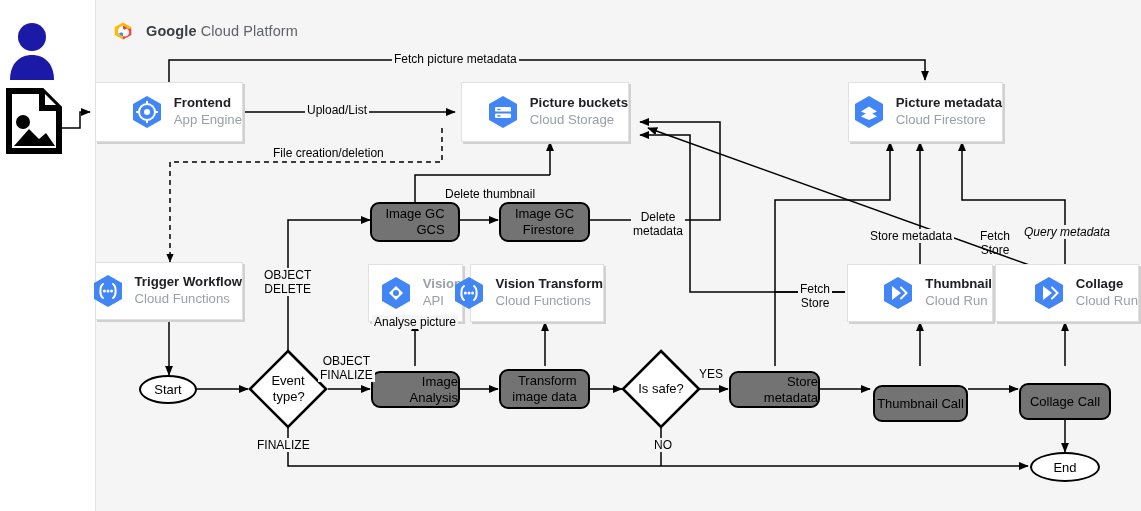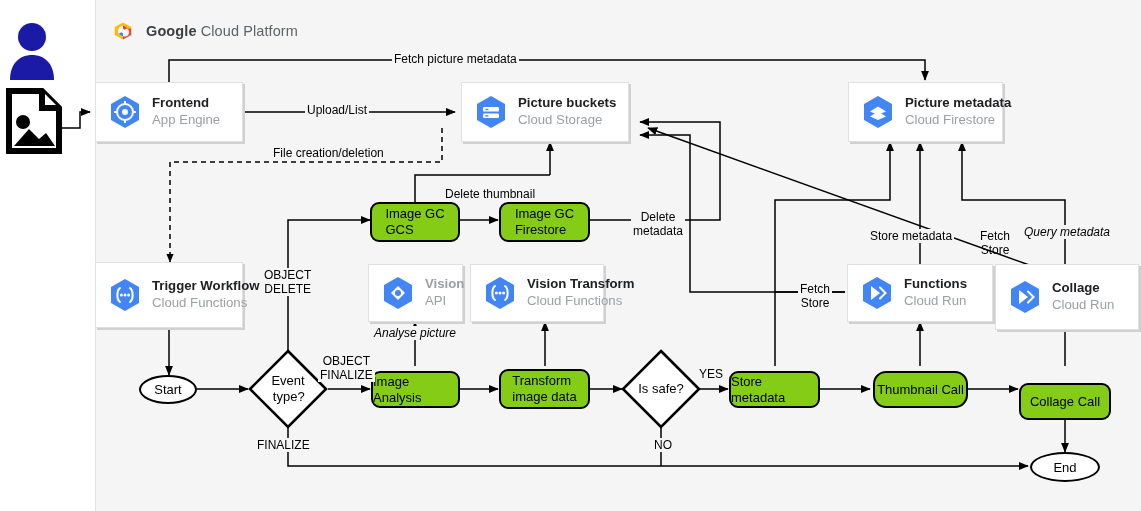--- a/index.html
+++ b/index.html
@@ -14,34 +14,34 @@
   .gcp-logo{width:22px;height:22px;}
   .gcp-title{font-size:14.5px;color:#5f6368;letter-spacing:.1px;white-space:nowrap;}
   .gcp-title b{color:#3c4043;font-weight:bold;}
 
   
   #wires{position:absolute;left:0;top:0;width:1141px;height:511px;pointer-events:none;}
 
   
   .card{position:absolute;background:#ffffff;border:1px solid #e0e0e0;
         box-shadow:2px 2px 0 0 #d0d0d0;display:flex;align-items:center;
-        box-sizing:border-box;padding-left:11px;}
+        box-sizing:border-box;padding-left:11px;justify-content:flex-end;}
   .card.stack::before{content:"";position:absolute;left:6px;top:6px;width:100%;height:100%;
         background:#ffffff;border:1px solid #e0e0e0;box-shadow:2px 2px 0 0 #d0d0d0;z-index:-1;}
   .card.stack::after{content:"";position:absolute;left:12px;top:12px;width:100%;height:100%;
         background:#ffffff;border:1px solid #e0e0e0;box-shadow:2px 2px 0 0 #d0d0d0;z-index:-2;}
   .card .ic{width:36px;height:36px;flex:0 0 36px;margin-right:9px;}
   .card .txt{display:flex;flex-direction:column;justify-content:center;line-height:1.26;}
   .card .t1{font-size:13.2px;color:#202124;font-weight:bold;white-space:nowrap;}
   .card .t2{font-size:13.2px;color:#9aa0a6;white-space:nowrap;}
   .card.muted .t1{color:#9aa0a6;font-weight:bold;}
 
   
-  .proc{position:absolute;background:#84cc16;border:2.3px solid #000;border-radius:9px;
-        display:flex;align-items:center;justify-content:center;text-align:left;
+  .proc{position:absolute;background:#737373;border:2.3px solid #000;border-radius:9px;
+        display:flex;align-items:center;justify-content:center;text-align:right;
         font-size:13px;color:#000;line-height:1.22;box-sizing:border-box;}
   .term{position:absolute;background:#ffffff;border:2.3px solid #000;border-radius:50%;
         display:flex;align-items:center;justify-content:center;
         font-size:13px;color:#000;box-sizing:border-box;}
   .dia{position:absolute;}
   .dia .dlbl{position:absolute;left:0;top:0;width:100%;height:100%;
         display:flex;align-items:center;justify-content:center;text-align:center;
         font-size:13px;color:#000;line-height:1.22;}
 
   
@@ -194,21 +194,21 @@
       <path d="M18 2 L32 10 L32 26 L18 34 L4 26 L4 10 Z" fill="#4285f4"></path>
       <path d="M10 17.5 L18 12.5 L26 17.5 L18 21 Z" fill="#fff"></path>
       <path d="M10 22.5 L18 17.5 L26 22.5 L18 26 Z" fill="#fff"></path>
     </svg>
     <div class="txt">
       <div class="t1">Picture metadata</div>
       <div class="t2">Cloud Firestore</div>
     </div>
   </div>
 
-  <div class="card stack" style="left:95px;top:262px;width:148px;height:66px;">
+  <div class="card stack" style="left:95px;top:262px;width:148px;height:58px;">
     <svg class="ic" viewBox="0 0 36 36">
       <path d="M18 2 L32 10 L32 26 L18 34 L4 26 L4 10 Z" fill="#4285f4"></path>
       <path d="M13 11 C9.5 13.5 9.5 22.5 13 25" fill="none" stroke="#fff" stroke-width="2.1" stroke-linecap="round"></path>
       <path d="M23 11 C26.5 13.5 26.5 22.5 23 25" fill="none" stroke="#fff" stroke-width="2.1" stroke-linecap="round"></path>
       <circle cx="14.4" cy="18" r="1.5" fill="#fff"></circle>
       <circle cx="18" cy="18" r="1.5" fill="#fff"></circle>
       <circle cx="21.6" cy="18" r="1.5" fill="#fff"></circle>
     </svg>
     <div class="txt">
       <div class="t1">Trigger Workflow</div>
@@ -243,26 +243,26 @@
     </div>
   </div>
 
   <div class="card" style="left:847px;top:264px;width:146px;height:58px;">
     <svg class="ic" viewBox="0 0 36 36">
       <path d="M18 2 L32 10 L32 26 L18 34 L4 26 L4 10 Z" fill="#4285f4"></path>
       <path d="M12 11 L21 18 L12 25 Z" fill="#fff"></path>
       <path d="M21 12.5 L26.5 18 L21 23.5" fill="none" stroke="#fff" stroke-width="2" stroke-linecap="round"></path>
     </svg>
     <div class="txt">
-      <div class="t1">Functions</div>
+      <div class="t1">Thumbnail</div>
       <div class="t2">Cloud Run</div>
     </div>
   </div>
 
-  <div class="card" style="left:995px;top:264px;width:144px;height:66px;">
+  <div class="card" style="left:995px;top:264px;width:144px;height:58px;">
     <svg class="ic" viewBox="0 0 36 36">
       <path d="M18 2 L32 10 L32 26 L18 34 L4 26 L4 10 Z" fill="#4285f4"></path>
       <path d="M12 11 L21 18 L12 25 Z" fill="#fff"></path>
       <path d="M21 12.5 L26.5 18 L21 23.5" fill="none" stroke="#fff" stroke-width="2" stroke-linecap="round"></path>
     </svg>
     <div class="txt">
       <div class="t1">Collage</div>
       <div class="t2">Cloud Run</div>
     </div>
   </div>
@@ -287,37 +287,37 @@
 image data</div>
 
   <div class="dia" style="left:621px;top:349px;width:80px;height:80px;text-decoration:underline;">
     <svg viewBox="0 0 80 80" width="80" height="80">
       <path d="M40 2 L78 40 L40 78 L2 40 Z" fill="#fff" stroke="#000" stroke-width="2.6"></path>
     </svg>
     <div class="dlbl">Is safe?</div>
   </div>
 
   <div class="proc" style="left:729px;top:371px;width:91px;height:37px;">Store metadata</div>
-  <div class="proc" style="left:873px;top:371px;width:95px;height:37px;border-radius:13px;">Thumbnail Call</div>
+  <div class="proc" style="left:873px;top:385px;width:95px;height:37px;">Thumbnail Call</div>
   <div class="proc" style="left:1019px;top:371px;width:92px;height:37px;margin-top:12px;">Collage Call</div>
 
   <div class="term" style="left:1030px;top:452px;width:70px;height:30px;">End</div>
 
   <div class="elbl" style="left:392px;top:52px;">Fetch picture metadata</div>
   <div class="elbl" style="left:305px;top:103px;">Upload/List</div>
   <div class="elbl" style="left:271px;top:146px;">File creation/deletion</div>
   <div class="elbl" style="left:443px;top:167px;margin-top:20px;">Delete thumbnail</div>
   <div class="elbl" style="left:631px;top:210px;">Delete
 metadata</div>
   <div class="elbl" style="left:262px;top:268px;">OBJECT
 DELETE</div>
   <div class="elbl" style="left:318px;top:354px;">OBJECT
 FINALIZE</div>
   <div class="elbl" style="left:255px;top:438px;">FINALIZE</div>
-  <div class="elbl" style="left:372px;top:326px;font-style:italic;">Analyse picture</div>
+  <div class="elbl" style="left:372px;top:315px;">Analyse picture</div>
   <div class="elbl" style="left:697px;top:367px;">YES</div>
   <div class="elbl" style="left:652px;top:438px;">NO</div>
   <div class="elbl" style="left:798px;top:282px;">Fetch
 Store</div>
   <div class="elbl" style="left:868px;top:229px;">Store metadata</div>
   <div class="elbl nb" style="left:978px;top:229px;">Fetch
 Store</div>
   <div class="elbl" style="left:1022px;top:225px;font-style:italic;">Query metadata</div>
 
 </div>

